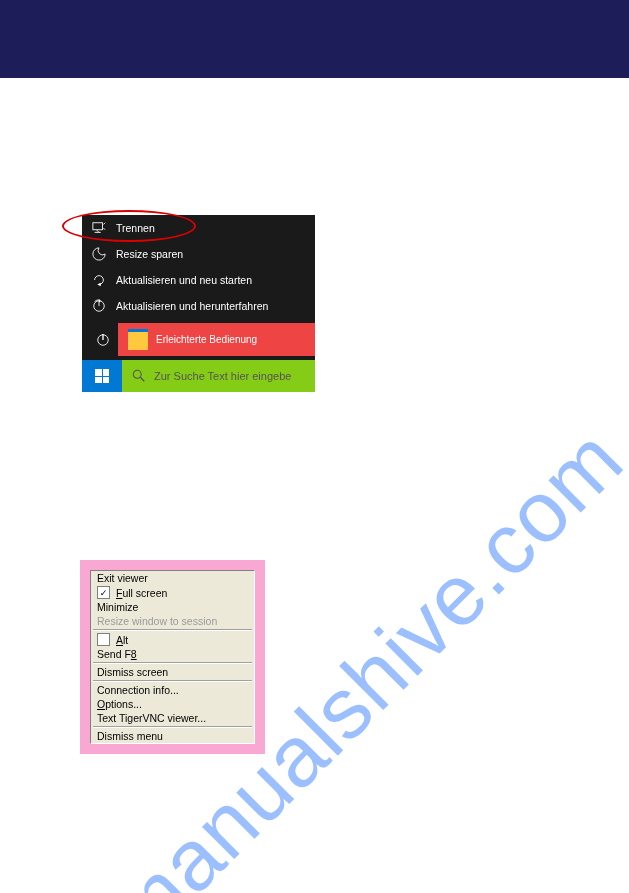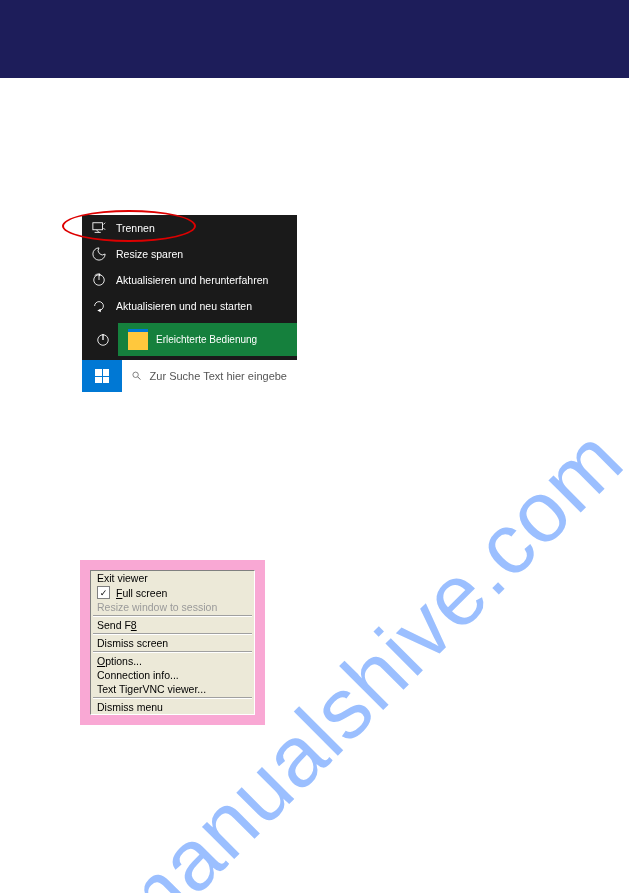--- a/index.html
+++ b/index.html
@@ -30,21 +30,21 @@
     pointer-events: none;
     font-family: Arial, sans-serif;
     letter-spacing: 1px;
   }
 
   
   .win-screenshot {
     position: absolute;
     top: 215px;
     left: 82px;
-    width: 215px;
+    width: 233px;
     background: #1a1a1a;
   }
   .win-menu {
     background: #1a1a1a;
   }
   .win-item {
     display: flex;
     align-items: center;
     padding: 6px 10px;
     color: #fff;
@@ -65,37 +65,37 @@
     background: #1a1a1a;
     padding: 4px 0 4px 6px;
   }
   .power-icon-left {
     width: 30px;
     display: flex;
     justify-content: center;
     color: #fff;
   }
   .win-tile {
-    background: #15803d;
+    background: #ef4444;
     display: flex;
     align-items: center;
     padding: 6px 10px;
     gap: 8px;
     flex: 1;
   }
   .folder-icon {
     width: 20px;
     height: 18px;
     background: #ffc83d;
     border-top: 3px solid #0078d4;
   }
   .win-taskbar {
     display: flex;
     height: 32px;
-    background: #ffffff;
+    background: #84cc16;
   }
   .start-btn {
     width: 40px;
     background: #0078d4;
     display: flex;
     align-items: center;
     justify-content: center;
   }
   .win-logo {
     width: 14px;
@@ -206,36 +206,36 @@
       <span class="win-icon">
         <svg width="14" height="14" viewBox="0 0 16 16">
             <path d="M8 1 A7 7 0 1 0 15 8 A5 5 0 0 1 8 1" fill="none" stroke="#fff" stroke-width="1"></path>
           </svg>
       </span>
       <span>Resize sparen</span>
     </div>
     <div class="win-item">
       <span class="win-icon">
         <svg width="14" height="14" viewBox="0 0 16 16">
+            <path d="M3 8 A5 5 0 1 1 8 13" fill="none" stroke="#fff" stroke-width="1"></path>
+            <polygon points="6,13 10,11 10,15" fill="#fff"></polygon>
+          </svg>
+      </span>
+      <span>Aktualisieren und neu starten</span>
+    </div>
+    <div class="win-item">
+      <span class="win-icon">
+        <svg width="14" height="14" viewBox="0 0 16 16">
             <circle cx="8" cy="8" r="6" fill="none" stroke="#fff" stroke-width="1"></circle>
             <line x1="8" y1="2" x2="8" y2="8" stroke="#fff"></line>
             <path d="M3 3 A7 7 0 0 1 8 1" fill="none" stroke="#fff"></path>
             <polygon points="8,0 10,2 8,4" fill="#fff"></polygon>
           </svg>
       </span>
       <span>Aktualisieren und herunterfahren</span>
-    </div>
-    <div class="win-item">
-      <span class="win-icon">
-        <svg width="14" height="14" viewBox="0 0 16 16">
-            <path d="M3 8 A5 5 0 1 1 8 13" fill="none" stroke="#fff" stroke-width="1"></path>
-            <polygon points="6,13 10,11 10,15" fill="#fff"></polygon>
-          </svg>
-      </span>
-      <span>Aktualisieren und neu starten</span>
     </div>
     <div class="win-tile-row">
       <div class="power-icon-left">
         <svg width="14" height="14" viewBox="0 0 16 16">
             <circle cx="8" cy="8" r="6" fill="none" stroke="#fff" stroke-width="1"></circle>
             <line x1="8" y1="1" x2="8" y2="8" stroke="#fff" stroke-width="1.5"></line>
           </svg>
       </div>
       <div class="win-tile">
         <div class="folder-icon"></div>
@@ -264,39 +264,46 @@
 
 <div class="vnc-screenshot">
   <div class="vnc-menu" id="vnc-menu-list">
       <div class="vnc-item">
         <span>Exit viewer</span>
       </div>
       <div class="vnc-item">
         <span class="vnc-check">✓</span>
         <span><span class="underline">F</span>ull screen</span>
       </div>
+      <div class="vnc-item">
+        <span>Minimize</span>
+      </div>
       <div class="vnc-item disabled">
         <span>Resize window to session</span>
       </div>
       <div class="vnc-sep"></div>
       <div class="vnc-item">
+        <span class="vnc-check"></span>
+        <span><span class="underline">A</span>lt</span>
+      </div>
+      <div class="vnc-item">
         <span>Send F<span class="underline">8</span></span>
       </div>
       <div class="vnc-sep"></div>
       <div class="vnc-item">
         <span>Dismiss screen</span>
       </div>
       <div class="vnc-sep"></div>
       <div class="vnc-item">
+        <span>Connection info...</span>
+      </div>
+      <div class="vnc-item">
         <span><span class="underline">O</span>ptions...</span>
       </div>
       <div class="vnc-item">
-        <span>Connection info...</span>
-      </div>
-      <div class="vnc-item">
         <span>Text TigerVNC viewer...</span>
       </div>
       <div class="vnc-sep"></div>
       <div class="vnc-item">
         <span>Dismiss menu</span>
       </div>
     </div>
 </div>
 
 </body></html>

